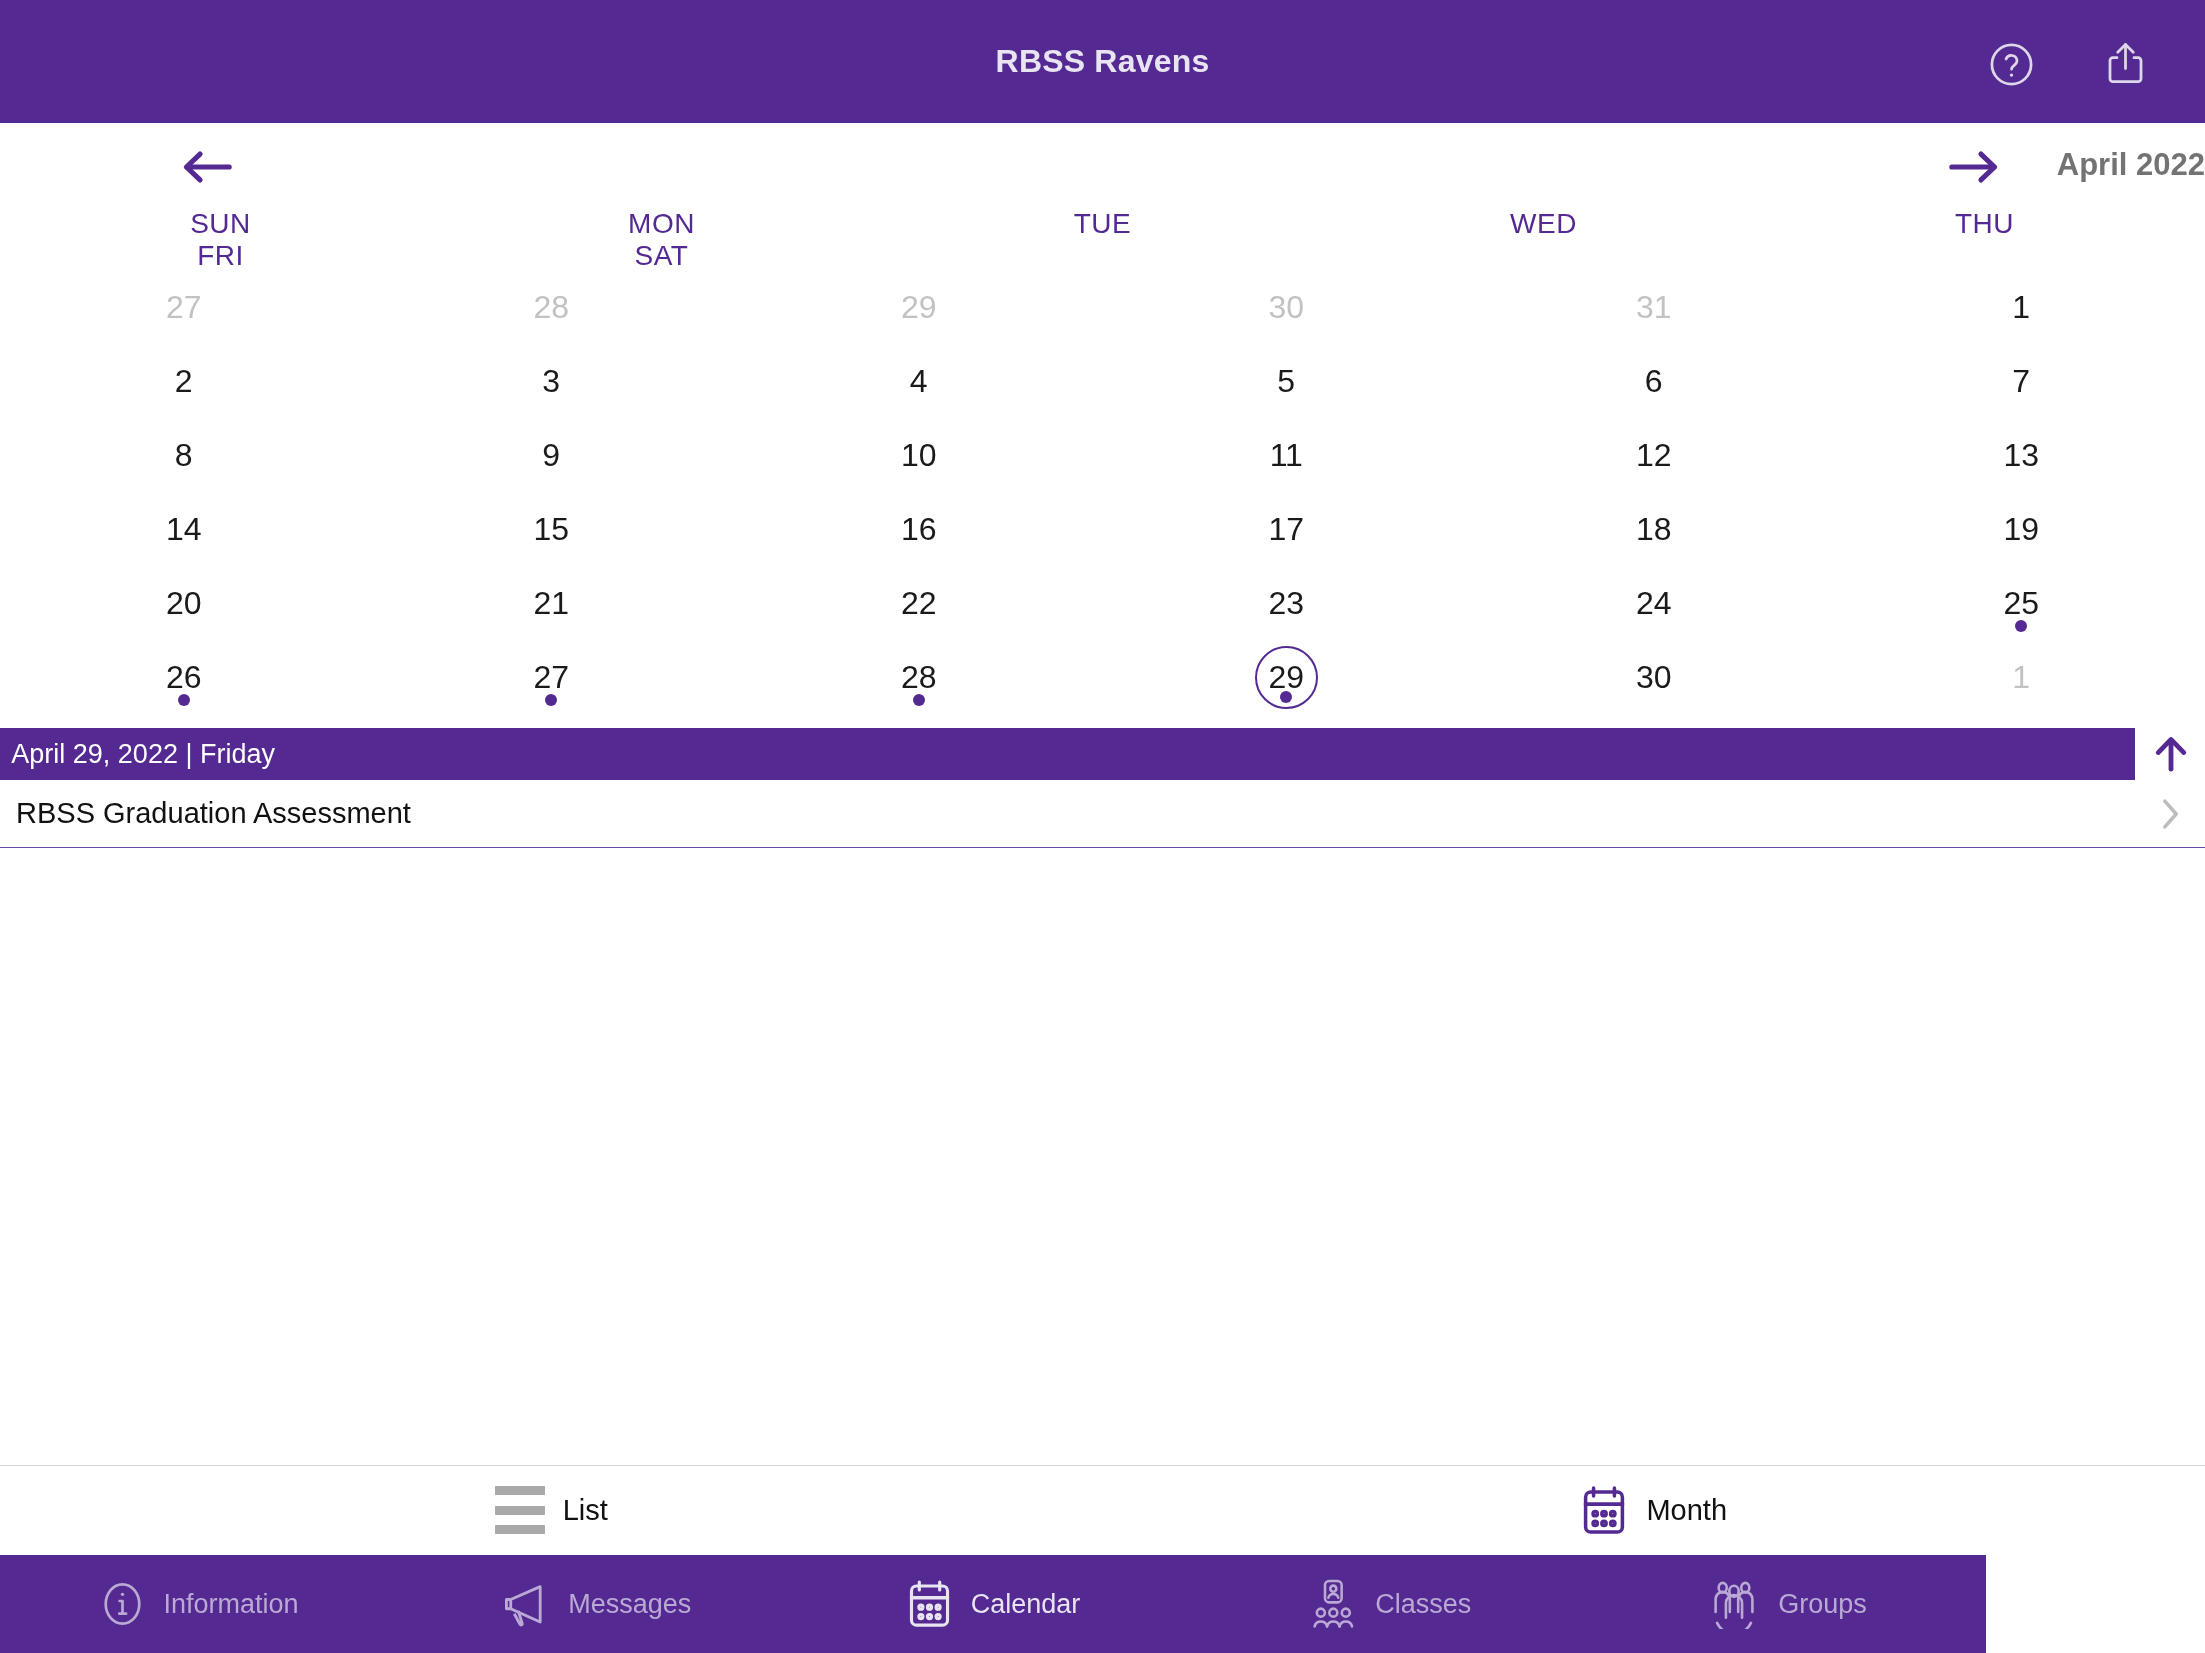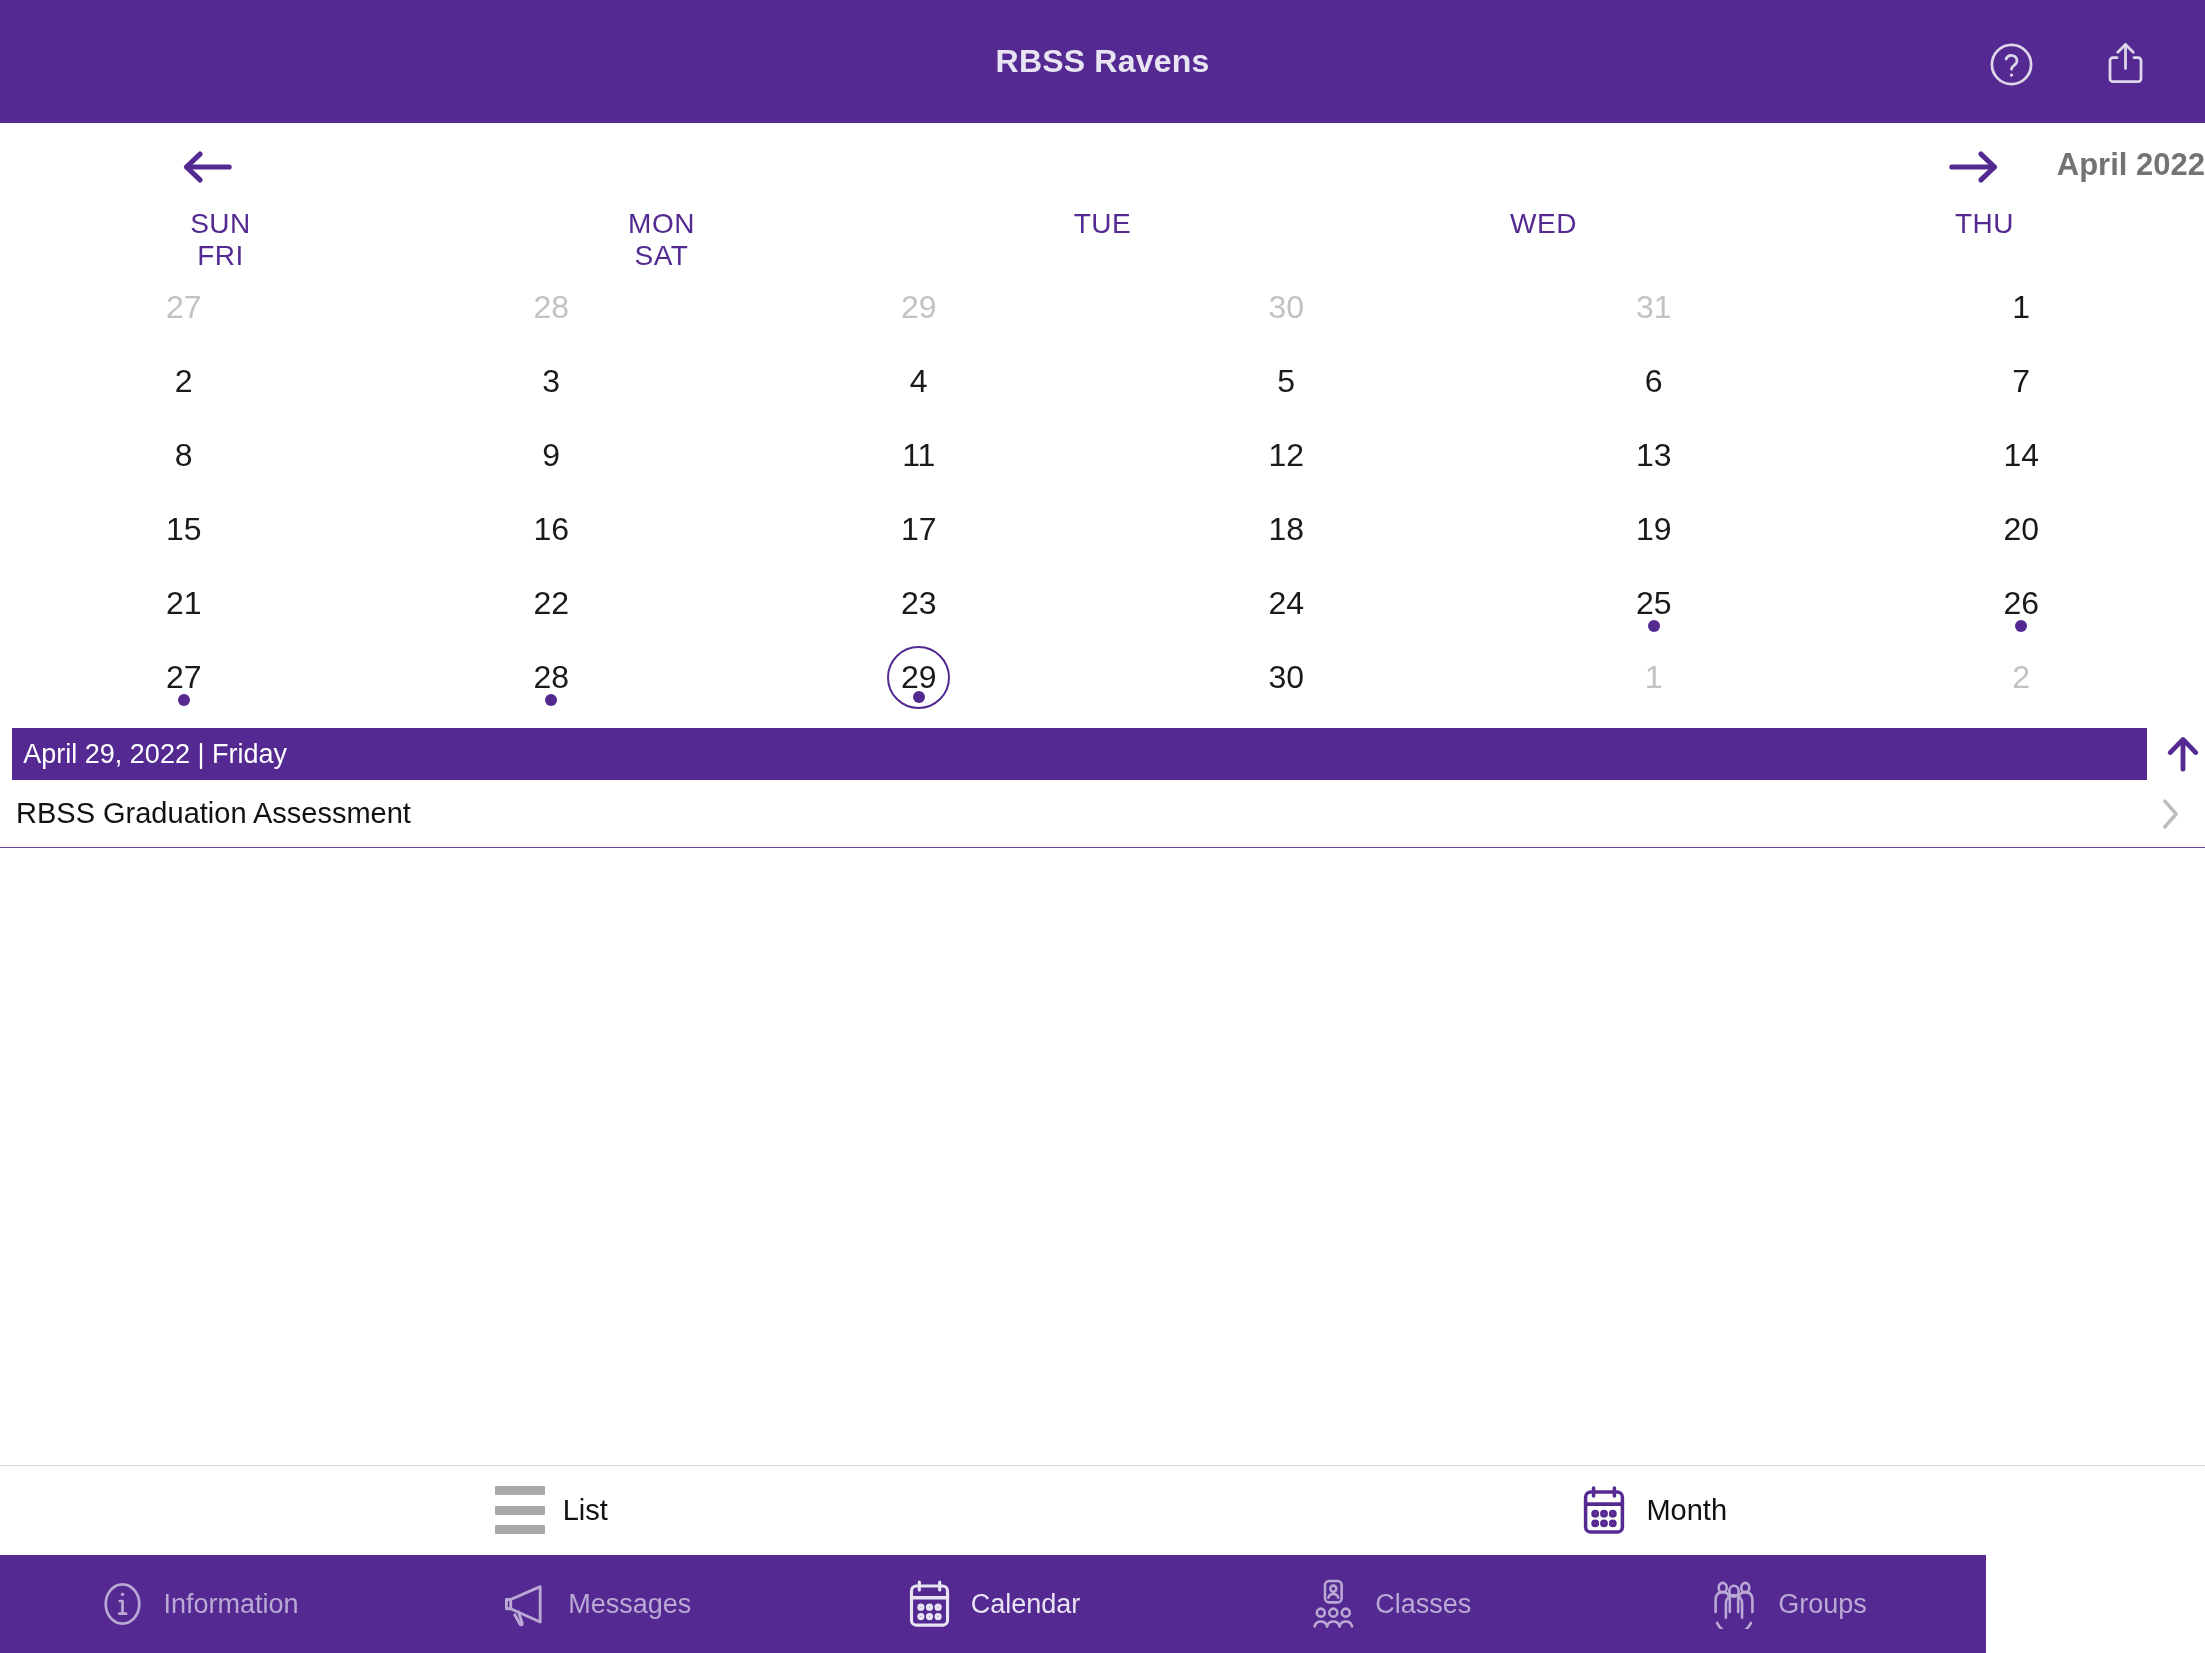--- a/index.html
+++ b/index.html
@@ -71,21 +71,21 @@
   }
   .evdot {
     width: 12px; height: 12px; border-radius: 50%;
     background: #542A92;
     position: absolute; top: 55px; left: 50%; transform: translateX(-50%);
   }
   .daycell.selected .evdot { top: 52px; }
 
   
   .banner-row {
-    position: absolute; left: 0; top: 728px; width: 1783px; height: 52px; margin-left: 12px;
+    position: absolute; left: 0; top: 728px; width: 1783px; height: 52px;
   }
   .banner {
     position: absolute; left: 0; top: 0; width: 2135px; height: 52px;
     background: #542A92; display: flex; align-items: center;
   }
   .banner-text {
     color: #ffffff; font-size: 27px; font-weight: 400; padding-left: 11.3px;
   }
   .collapse-btn {
     position: absolute; left: 2151px; top: 4px; line-height: 0; cursor: pointer;
@@ -218,20 +218,23 @@
       <div class="daycell">
         <div class="daynum">7</div>
       </div>
       <div class="daycell">
         <div class="daynum">8</div>
       </div>
       <div class="daycell">
         <div class="daynum">9</div>
       </div>
       <div class="daycell">
+        <div class="daynum">10</div>
+      </div>
+      <div class="daycell">
         <div class="daynum">11</div>
       </div>
       <div class="daycell">
         <div class="daynum">12</div>
       </div>
       <div class="daycell">
         <div class="daynum">13</div>
       </div>
       <div class="daycell">
         <div class="daynum">14</div>

